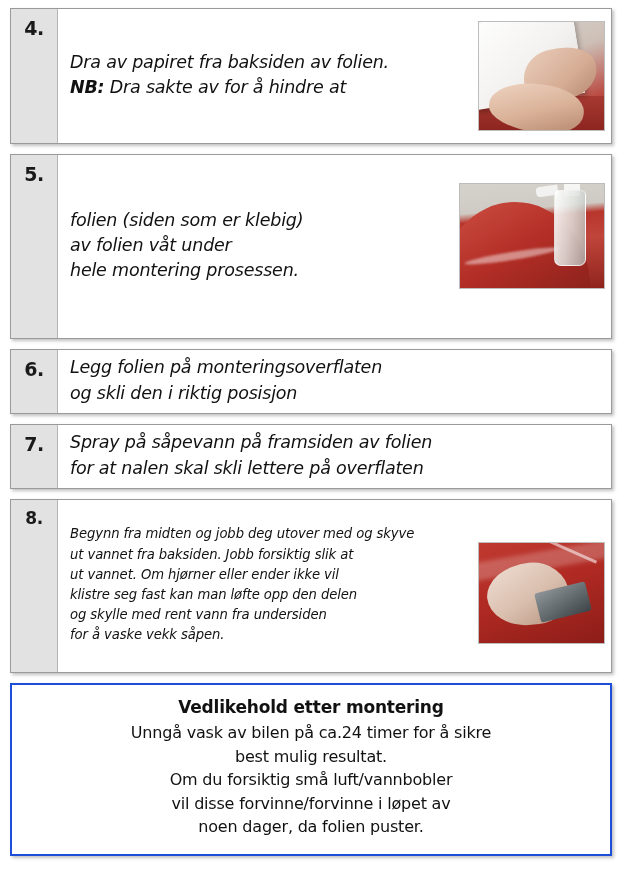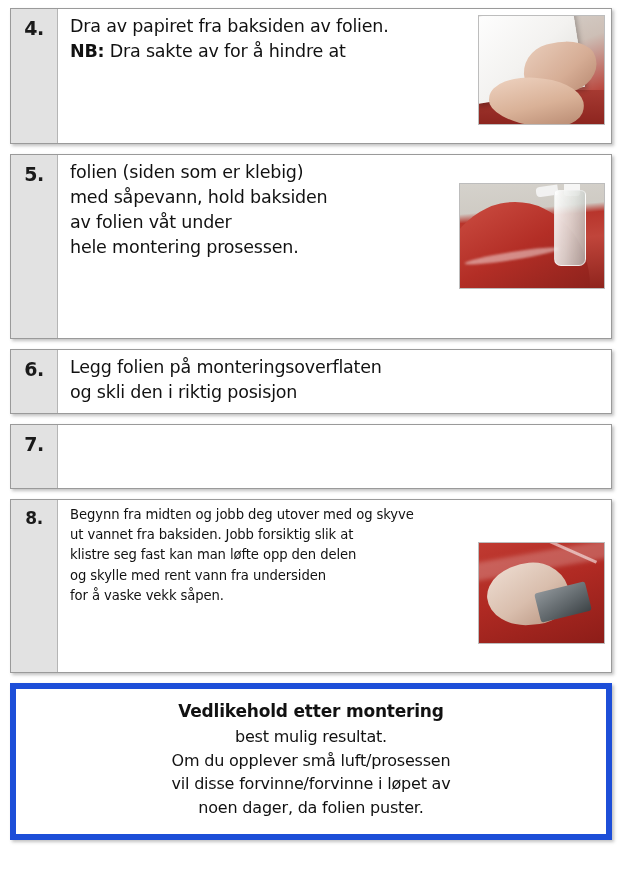--- a/index.html
+++ b/index.html
@@ -45,24 +45,25 @@
     font-weight: 700;
     color: #1a1a1a;
     letter-spacing: -0.5px;
   }
   .num.small {
     font-size: 17px;
   }
   .body {
     flex: 1 1 auto;
     display: flex;
-    align-items: flex-start;
+    align-items: center;
     justify-content: space-between;
     padding: 6px 6px 6px 12px;
     box-sizing: border-box;
+    font-style: italic;
   }
   .text {
     flex: 1 1 auto;
     padding-right: 6px;
   }
   .text p {
     margin: 0 0 2px 0;
     line-height: 1.32;
   }
   .t-lg p {
@@ -178,21 +179,21 @@
   }
   .ph8 .wetline {
     position: absolute; left: 62px; top: 6px; width: 58px; height: 3px;
     background: rgba(255,255,255,0.55);
     transform: rotate(24deg);
     filter: blur(0.6px);
   }
 
   
   .final {
-    border: 6px solid #1d4ed8;
+    border: 2px solid #1d4ed8;
     background: #ffffff;
     box-shadow: 2px 2px 3px rgba(120,120,120,0.45);
     padding: 12px 14px 14px 14px;
     text-align: center;
     box-sizing: border-box;
   }
   .final h2 {
     margin: 0 0 5px 0;
     font-size: 17px;
     font-weight: 700;
@@ -225,21 +226,20 @@
         <div class="hand2"></div>
       </div>
     </div>
   </div>
 
   <div class="step" style="min-height:185px;">
     <div class="num">5.</div>
     <div class="body">
       <div class="text t-lg">
         <p>folien (siden som er klebig)</p>
-        <p>med såpevann, hold baksiden</p>
         <p>av folien våt under</p>
         <p>hele montering prosessen.</p>
       </div>
       <div class="photo ph5" style="align-self:flex-start;margin-top:22px;">
         <div class="bg"></div>
         <div class="curve"></div>
         <div class="gloss"></div>
         <div class="trigger"></div>
         <div class="neck"></div>
         <div class="bottle"></div>
@@ -252,43 +252,51 @@
     <div class="body">
       <div class="text t-lg">
         <p>Legg folien på monteringsoverflaten</p>
         <p>og skli den i riktig posisjon</p>
       </div>
     </div>
   </div>
 
   <div class="step" style="min-height:65px;">
     <div class="num">7.</div>
+    <div class="body">
+      <div class="text t-lg">
+        <p>Spray på såpevann på framsiden av folien</p>
+        <p>for at nalen skal skli lettere på overflaten</p>
+      </div>
+    </div>
   </div>
 
   <div class="step" style="min-height:174px;">
     <div class="num small">8.</div>
     <div class="body">
       <div class="text t-sm">
         <p>Begynn fra midten og jobb deg utover med og skyve</p>
         <p>ut vannet fra baksiden. Jobb forsiktig slik at</p>
+        <p>ut vannet.  Om hjørner eller ender ikke vil</p>
         <p>klistre seg fast kan man løfte opp den delen</p>
         <p>og skylle med rent vann fra undersiden</p>
         <p>for å vaske vekk såpen.</p>
       </div>
       <div class="photo ph8" style="align-self:flex-start;margin-top:36px;">
         <div class="bg"></div>
         <div class="shine"></div>
         <div class="wetline"></div>
         <div class="hand"></div>
         <div class="squeegee"></div>
       </div>
     </div>
   </div>
 
   <div class="final">
     <h2>Vedlikehold etter montering</h2>
+    <p>Unngå vask av bilen på ca.24 timer for å sikre</p>
     <p>best mulig resultat.</p>
-    <p>Om du opplever små luft/prosessen</p>
+    <p>Om du forsiktig små luft/vannbobler</p>
     <p>vil disse forvinne/forvinne i løpet av</p>
     <p>noen dager, da folien puster.</p>
   </div>
 
 </div>
 
 </body></html>

